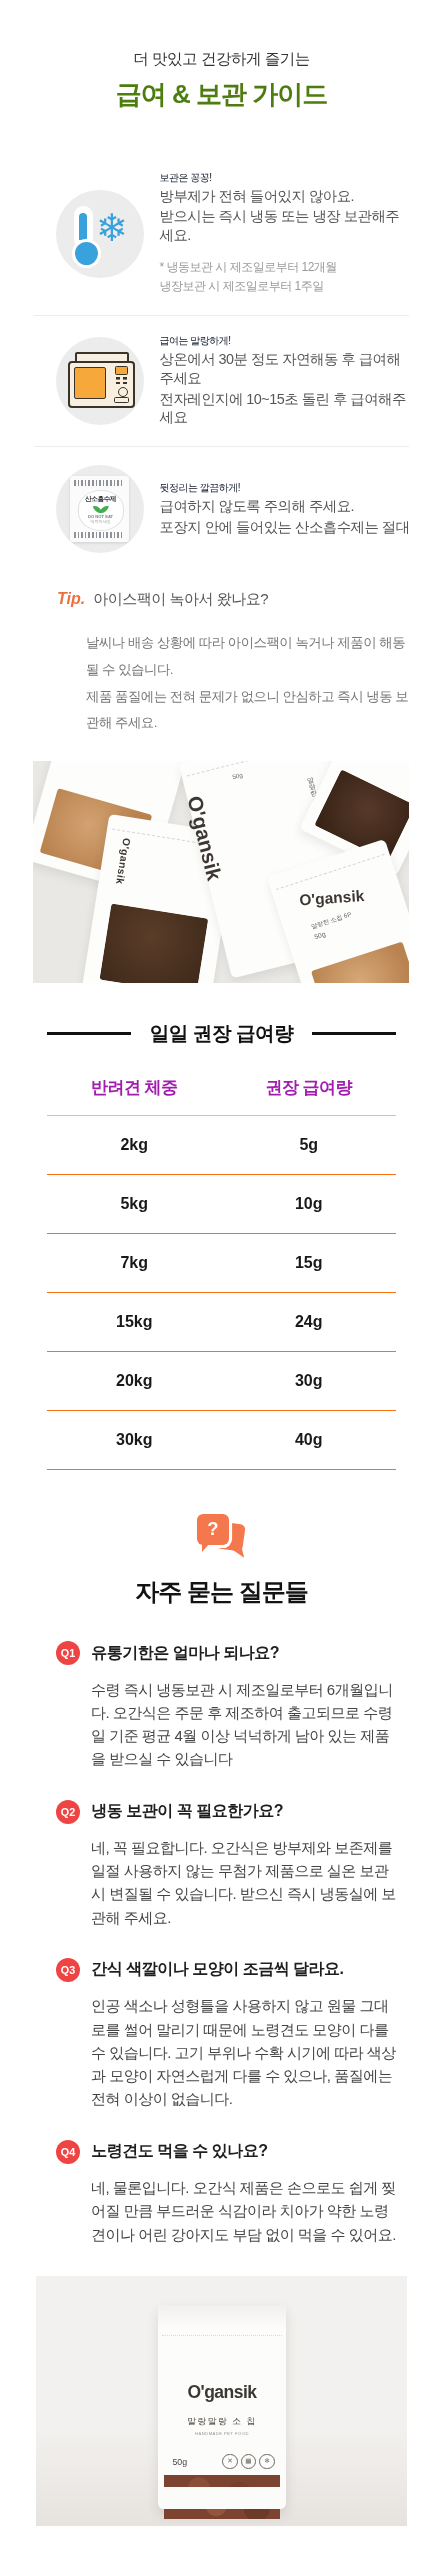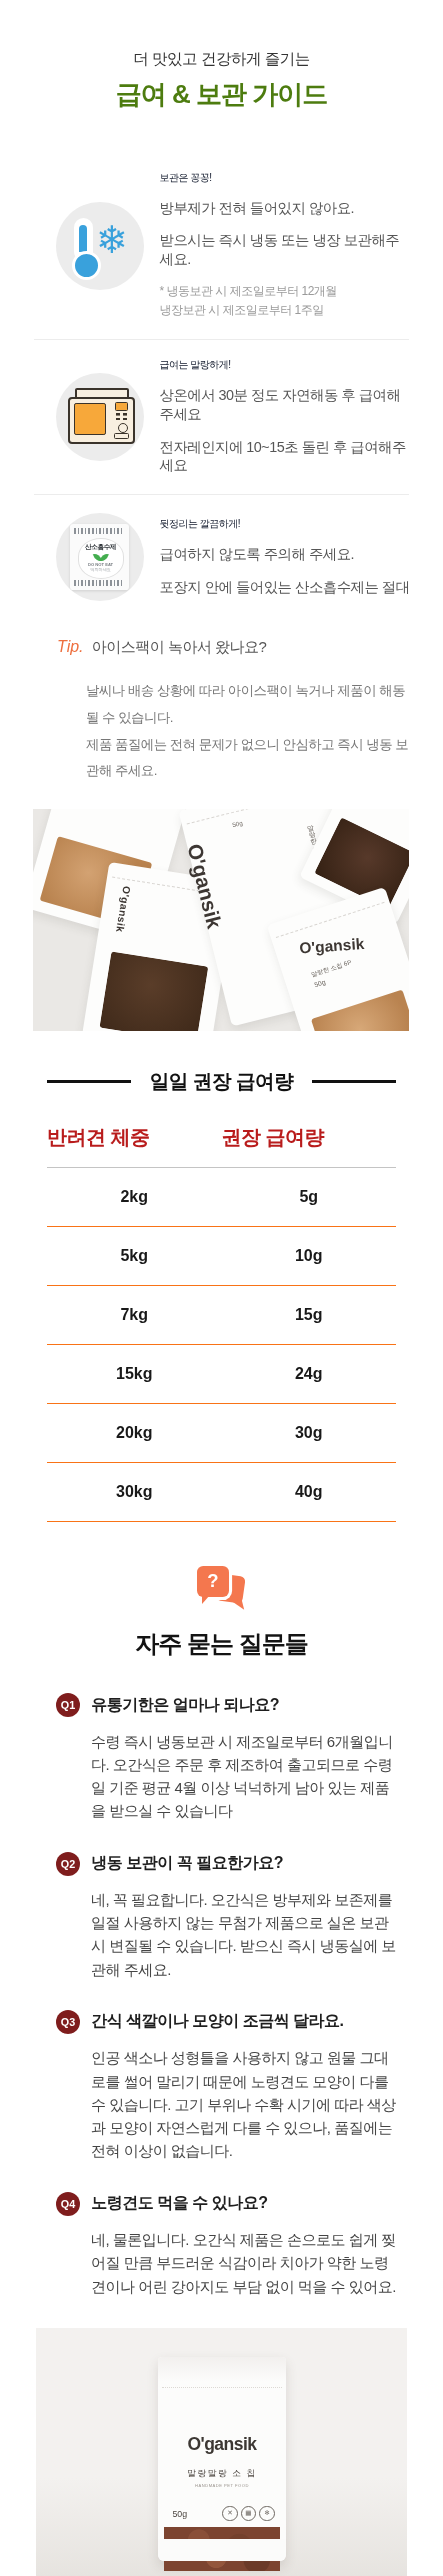--- a/index.html
+++ b/index.html
@@ -13,21 +13,21 @@
   .header .sub{font-size:15.5px;color:#333;letter-spacing:-0.5px;}
   .header .main{font-size:26px;font-weight:bold;color:#4d7c0f;margin-top:7.2px;letter-spacing:-1px;}
 
   
   .cards{margin-top:43px;}
   .card{display:flex;align-items:center;padding:15.5px 31px 15.5px 56px;}
   .card .icon-wrap{width:88px;height:88px;border-radius:50%;background:#ececec;flex:0 0 88px;
     position:relative;overflow:hidden;}
   .card .texts{margin-left:15.5px;}
   .card .c-title{font-size:10px;font-weight:normal;color:#0f172a;letter-spacing:-0.5px;}
-  .card .c-line{font-size:14.4px;color:#565656;margin-top:14px;letter-spacing:-0.5px;line-height:1.3;}
+  .card .c-line{font-size:14.4px;color:#565656;margin-top:2px;letter-spacing:-0.5px;line-height:1.3;}
   .card .c-note{font-size:12px;color:#9a9a9a;margin-top:13.4px;letter-spacing:-0.5px;line-height:1.6;white-space:pre-line;}
   .card-divider{height:0.5px;background:#ececec;margin:3.1px 34px;}
 
   
   .thermo-outer{position:absolute;left:17.5px;top:16.5px;width:19.6px;height:43px;background:#ffffff;border-radius:9.8px;}
   .thermo-stick{position:absolute;left:23px;top:23px;width:8.2px;height:27px;background:#39a1dc;border-radius:4.1px 4.1px 0 0;}
   .thermo-bulb{position:absolute;left:16px;top:49px;width:23px;height:23px;background:#39a1dc;border-radius:50%;border:3.6px solid #fff;}
   .snowflake{position:absolute;left:40px;top:19.6px;font-size:38px;color:#39a1dc;line-height:1;}
 
   
@@ -55,21 +55,21 @@
   .ox-leaf{width:15.5px;height:8.2px;margin:1px auto 0;position:relative;}
   .ox-leaf i{position:absolute;width:6.7px;height:8.8px;background:#43ad4f;border-radius:0 100% 0 100%;}
   .ox-leaf i.l{left:1px;transform:rotate(-18deg);}
   .ox-leaf i.r{right:1px;transform:rotate(18deg) scaleX(-1);}
   .ox-dne{font-size:4.1px;color:#7a7f84;font-weight:bold;margin-top:1px;letter-spacing:0;}
   .ox-dne-kr{font-size:4.1px;color:#9a9fa4;}
 
   
   .tip{margin:21.6px 31px 0 57px;}
   .tip-row{display:flex;align-items:baseline;}
-  .tip-label{color:#ee6f3e;font-size:16px;font-style:italic;font-weight:normal;letter-spacing:0;}
+  .tip-label{color:#ee6f3e;font-size:16px;font-style:italic;font-weight:bold;letter-spacing:0;}
   .tip-q{font-size:15px;color:#555;margin-left:8.2px;letter-spacing:-0.5px;}
   .tip-body{margin-top:21px;padding-left:29px;font-size:13.4px;color:#777;line-height:2.0;letter-spacing:-0.5px;}
 
   
   .photo1{margin:24px 33px 0;width:376px;height:222px;background:#eae8e5;position:relative;overflow:hidden;}
   .pouch{position:absolute;background:#fdfdfc;border-radius:5.2px;box-shadow:0 4.1px 9.3px rgba(60,55,50,.10);}
   .pouch .win{position:absolute;border-radius:3.1px;}
   .brand-v{position:absolute;writing-mode:vertical-rl;font-weight:bold;color:#3d3733;letter-spacing:0.5px;}
   .brand-h{position:absolute;font-weight:bold;color:#3d3733;}
   .plabel{position:absolute;color:#6b655f;}
@@ -82,38 +82,38 @@
   .p4 .win{left:12.4px;top:57px;width:82px;height:62px;background:radial-gradient(circle at 50% 40%,#57392a,#33201263 110%),#2f1d10;}
   .p5{right:-5.2px;top:93px;width:124px;height:170px;transform:rotate(-18deg);}
   .p5 .win{left:13.4px;top:103px;width:96px;height:62px;background:radial-gradient(circle at 45% 40%,#d7a878,#b98350 75%);}
   .zip{position:absolute;left:5.2px;right:5.2px;top:14.4px;height:0;border-top:1px dashed #d8d5d1;}
 
   
   .feed-title{display:flex;align-items:center;gap:18.5px;margin:37px 47px 0;}
   .feed-title .line{flex:1;height:2.6px;background:#111;}
   .feed-title .t{font-size:19.6px;font-weight:bold;color:#111;letter-spacing:-0.5px;white-space:nowrap;}
   .feed-head{display:flex;margin:29px 47px 0;}
-  .feed-head div{flex:1;font-size:20px;font-weight:bold;color:#b91c1c;letter-spacing:-0.5px;}
+  .feed-head div{flex:1;text-align:center;font-size:17px;font-weight:bold;color:#a21caf;letter-spacing:-0.5px;}
   .feed-rows{margin:15.5px 47px 0;border-top:1px solid #c4c4c4;}
   .feed-row{display:flex;height:58px;align-items:center;border-bottom:1px solid #f97316;}
   .feed-row div{flex:1;text-align:center;font-size:16px;font-weight:bold;color:#191919;}
 
   
   .faq-icon{width:49px;height:45px;margin:44px auto 0;position:relative;}
   .fb-back{position:absolute;right:2.1px;top:9.3px;width:27px;height:27px;background:#f4774e;border-radius:5.2px;transform:rotate(8deg);}
   .fb-tail{position:absolute;right:3.1px;bottom:0;width:0;height:0;border-left:10.3px solid transparent;border-top:11.3px solid #f4774e;transform:rotate(-14deg);}
   .fb-main{position:absolute;left:0;top:0;width:32px;height:31px;background:#f4774e;border-radius:6.2px;box-shadow:0 0 0 3.1px #fff;
     display:flex;align-items:center;justify-content:center;}
   .fb-main span{color:#fff;font-size:18.5px;font-weight:bold;}
   .fb-tail2{position:absolute;left:5.2px;top:29px;width:0;height:0;border-right:8.2px solid transparent;border-top:9.3px solid #f4774e;}
   .faq-title{text-align:center;font-size:24px;font-weight:bold;color:#131313;margin-top:17.5px;letter-spacing:-1px;}
   .faq-list{margin:33px 52px 0 56px;}
   .faq-item{margin-bottom:29px;}
   .faq-qrow{display:flex;align-items:center;}
-  .q-badge{width:24px;height:24px;border-radius:50%;background:#7f1d1d;color:#fff;font-size:10.8px;font-weight:bold;
+  .q-badge{width:24px;height:24px;border-radius:50%;background:#ef4444;color:#fff;font-size:10.8px;font-weight:bold;
     display:flex;align-items:center;justify-content:center;flex:0 0 24px;}
   .q-text{margin-left:11.3px;font-size:16px;font-weight:bold;color:#1e1e1e;letter-spacing:-0.5px;}
   .a-text{margin:12.4px 0 0 35px;width:305px;font-size:15px;color:#454545;line-height:1.55;letter-spacing:-0.5px;}
 
   
   .photo2{margin:30px 36px 0;width:371px;height:250px;background:linear-gradient(#f3f1ef 60%,#e6e3df);position:relative;overflow:hidden;}
   .pouch2{position:absolute;left:122px;top:29px;width:128px;height:204px;background:#fcfcfb;border-radius:4.1px 4.1px 6.2px 6.2px;
     box-shadow:0 5.2px 11.3px rgba(70,60,50,.14);}
   .pouch2 .gusset{position:absolute;left:0;right:0;top:0;height:24px;background:linear-gradient(#f2f0ee,#fcfcfb);border-radius:4.1px 4.1px 0 0;}
   .pouch2 .zip2{position:absolute;left:4.1px;right:4.1px;top:30px;border-top:1.5px dotted #ddd9d4;}

